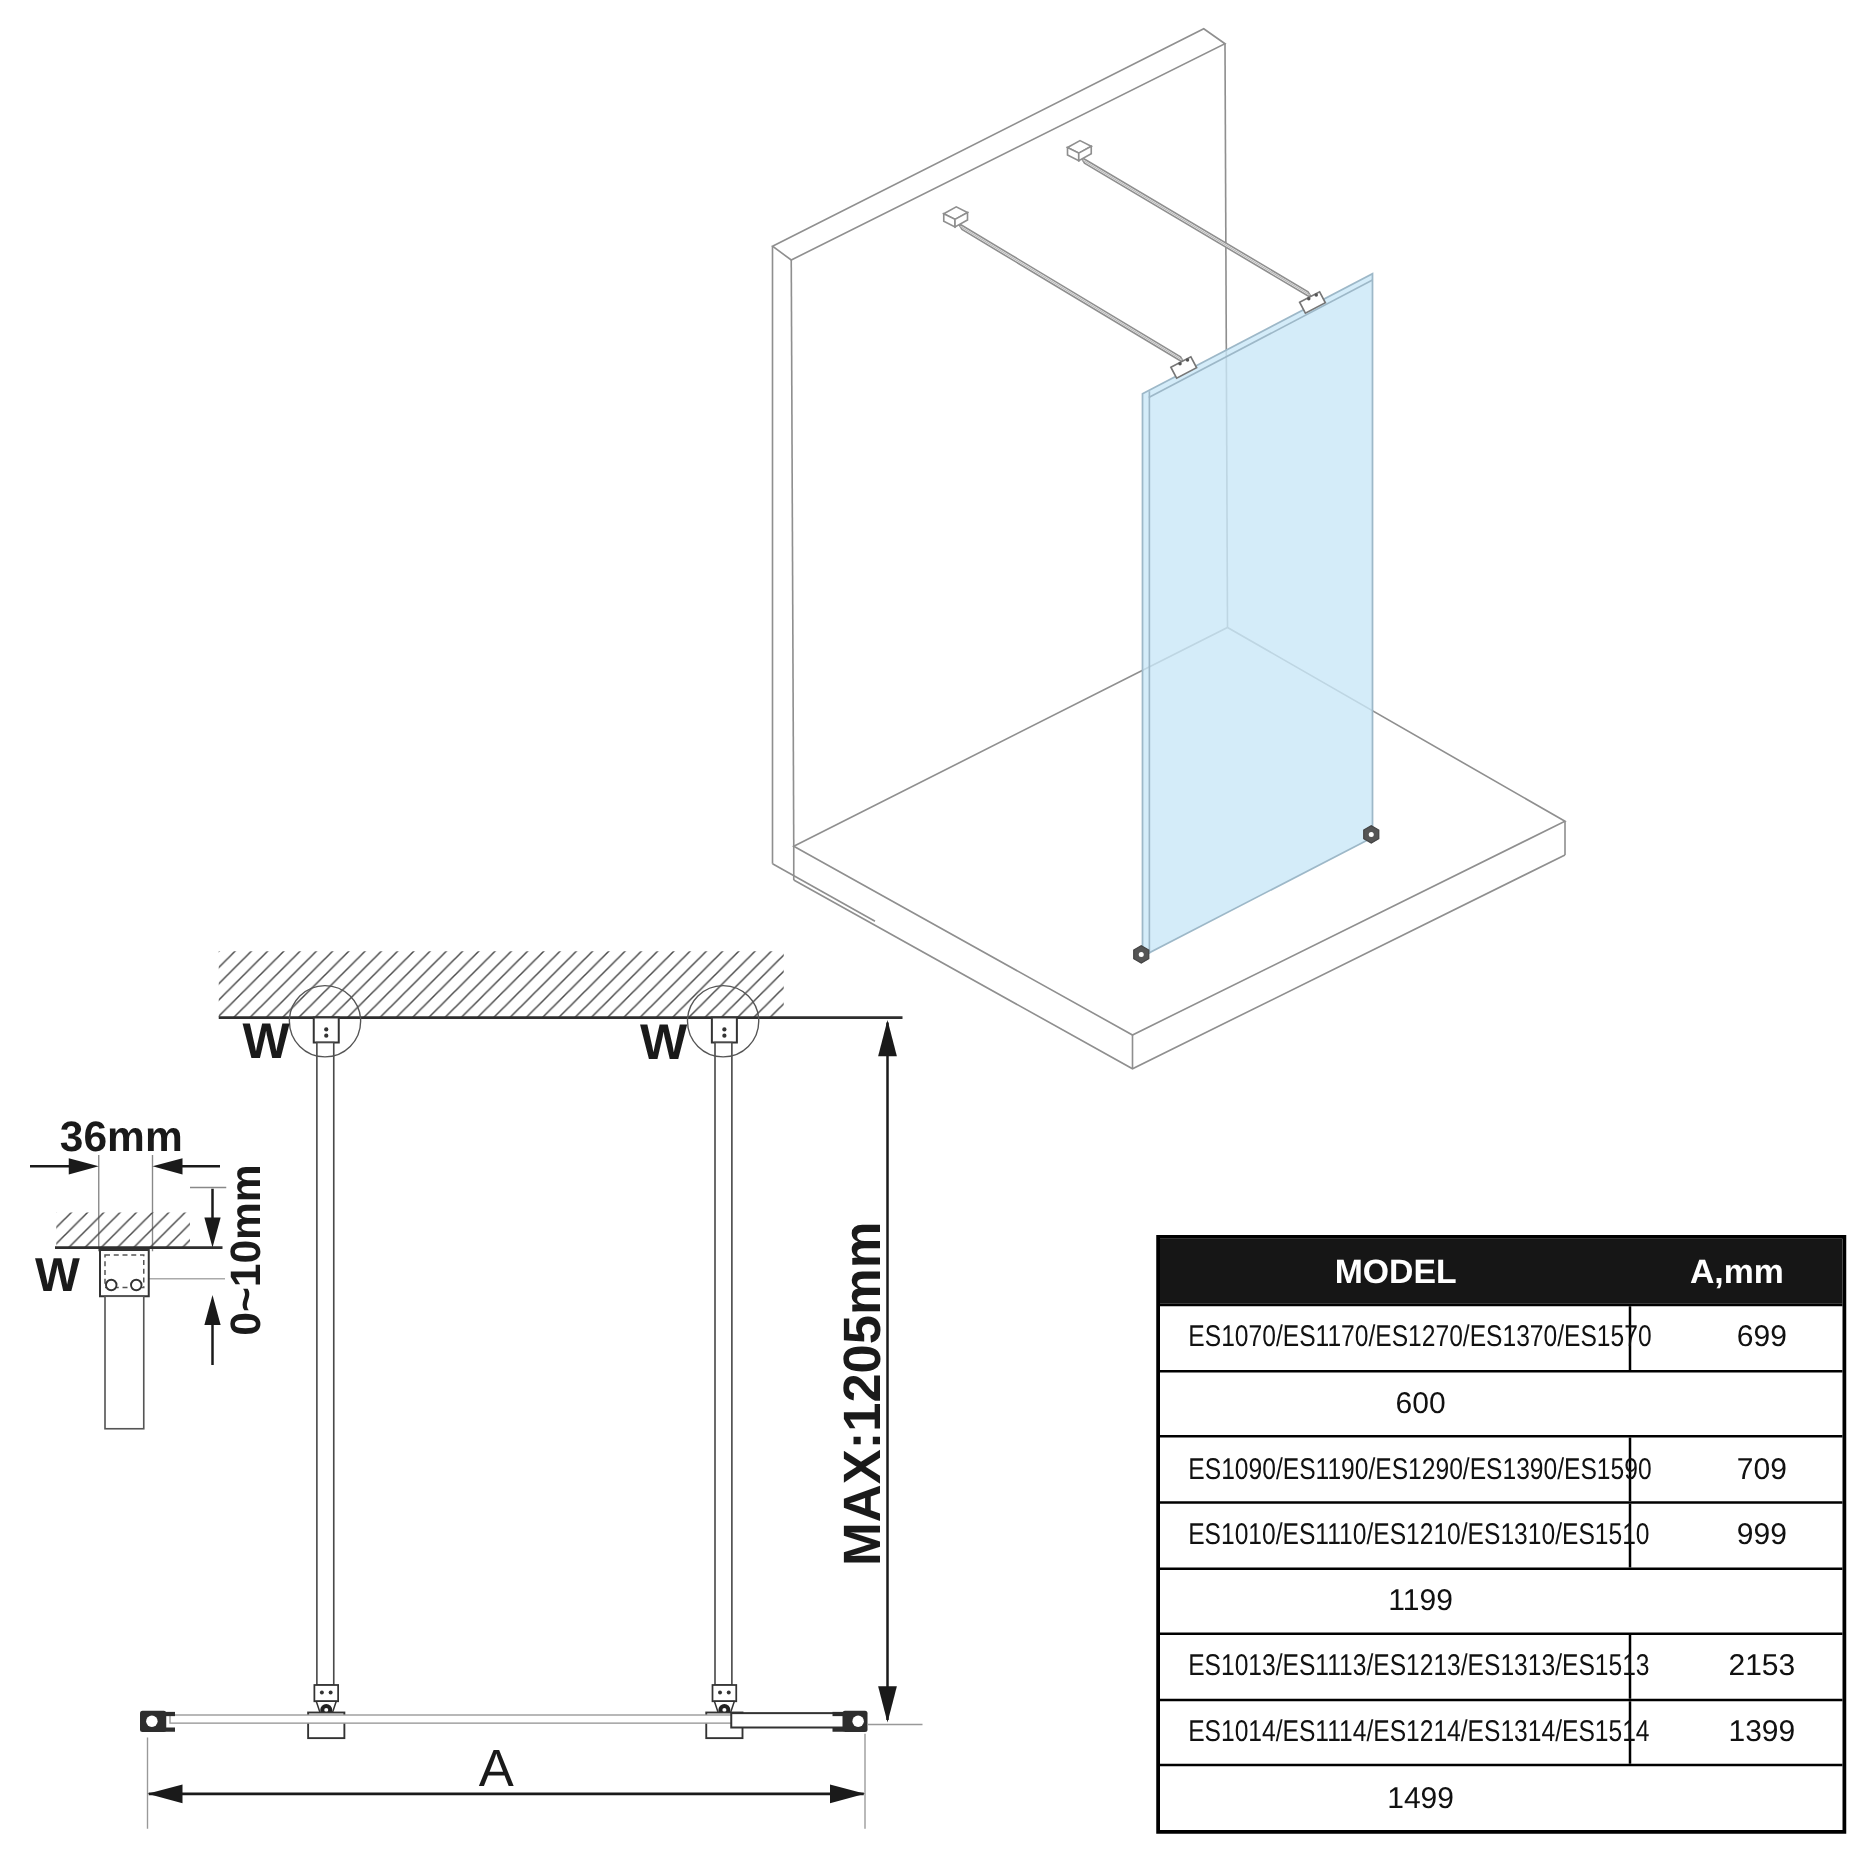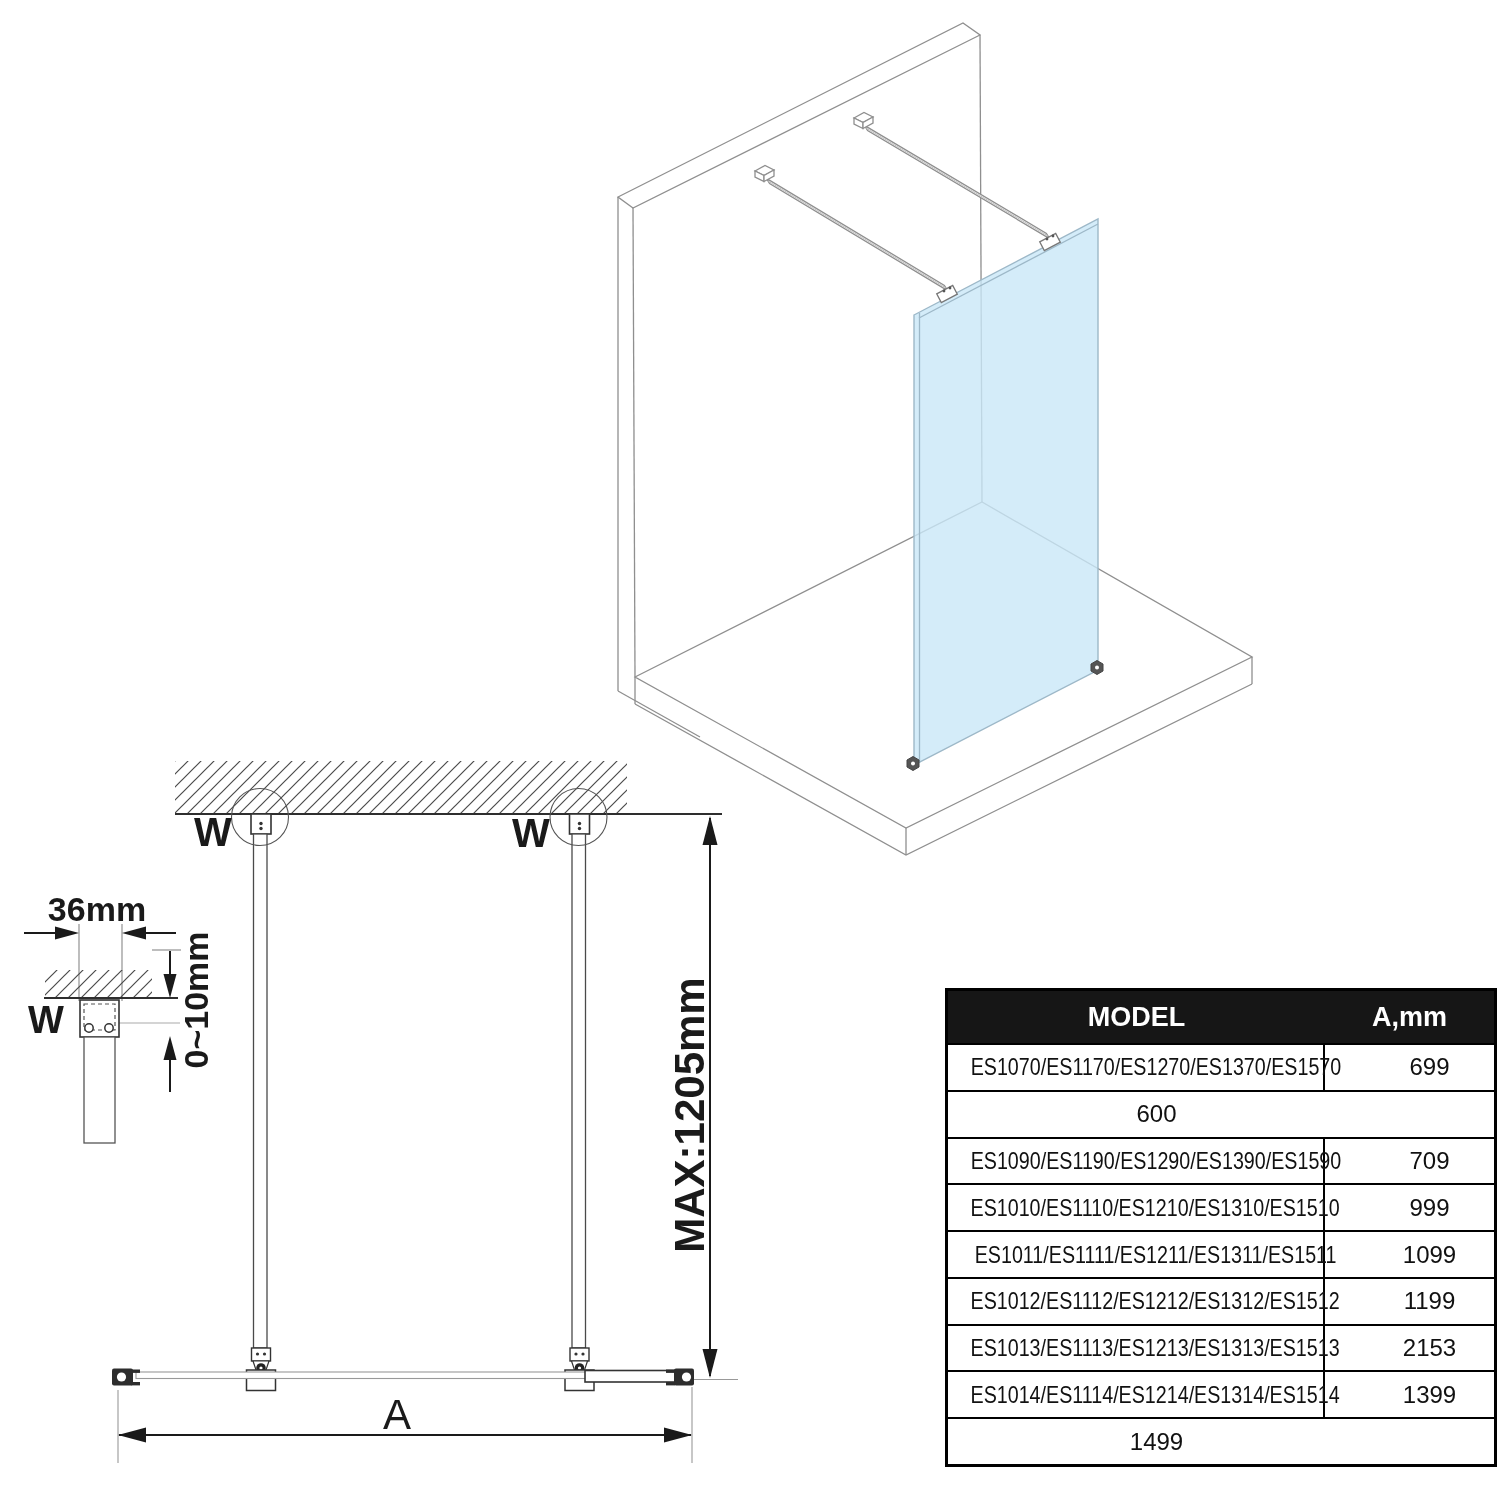--- a/index.html
+++ b/index.html
@@ -3,21 +3,21 @@
 <meta charset="utf-8">
 <style>
   html,body{margin:0;padding:0;background:#fff;}
   .canvas{position:relative;width:1500px;height:1500px;background:#fff;overflow:hidden;
           font-family:"Liberation Sans",sans-serif;}
   svg text{font-family:"Liberation Sans",sans-serif;fill:#1a1a1a;}
   .lbl-bold{font-weight:bold;}
   
   .spec-table{position:absolute;left:925px;top:988px;width:552px;height:479px;
               box-sizing:border-box;border:3px solid #000;display:flex;flex-direction:column;
-              background:#fff;margin-left:20px;}
+              background:#fff;}
   .thead{display:grid;grid-template-columns:377px 1fr;background:#161616;height:52px;flex:0 0 52px;}
   .th{color:#fff;font-weight:bold;font-size:27px;display:flex;align-items:center;justify-content:center;}
   .trow{display:grid;grid-template-columns:377px 1fr;flex:1 1 0;border-top:2px solid #000;min-height:0;}
   .td{display:flex;align-items:center;justify-content:center;font-size:24px;color:#111;min-width:0;padding-left:40px;}
   .td.model{border-right:2px solid #000;}
   .td.model span{display:inline-block;white-space:nowrap;transform:scaleX(.82);}
 </style>
 </head>
 <body>
 
@@ -224,29 +224,20 @@
         </div>
     <div class="td a">709</div>
   </div>
   <div class="trow">
     <div class="td model">
           <span>ES1010/ES1110/ES1210/ES1310/ES1510</span>
         </div>
     <div class="td a">999</div>
   </div>
   <div class="trow">
-    <div class="td model">
-          <span>ES1011/ES1111/ES1211/ES1311/ES1511</span>
-        </div>
-    <div class="td a">1099</div>
-  </div>
-  <div class="trow">
-    <div class="td model">
-          <span>ES1012/ES1112/ES1212/ES1312/ES1512</span>
-        </div>
     <div class="td a">1199</div>
   </div>
   <div class="trow">
     <div class="td model">
           <span>ES1013/ES1113/ES1213/ES1313/ES1513</span>
         </div>
     <div class="td a">2153</div>
   </div>
   <div class="trow">
     <div class="td model">

